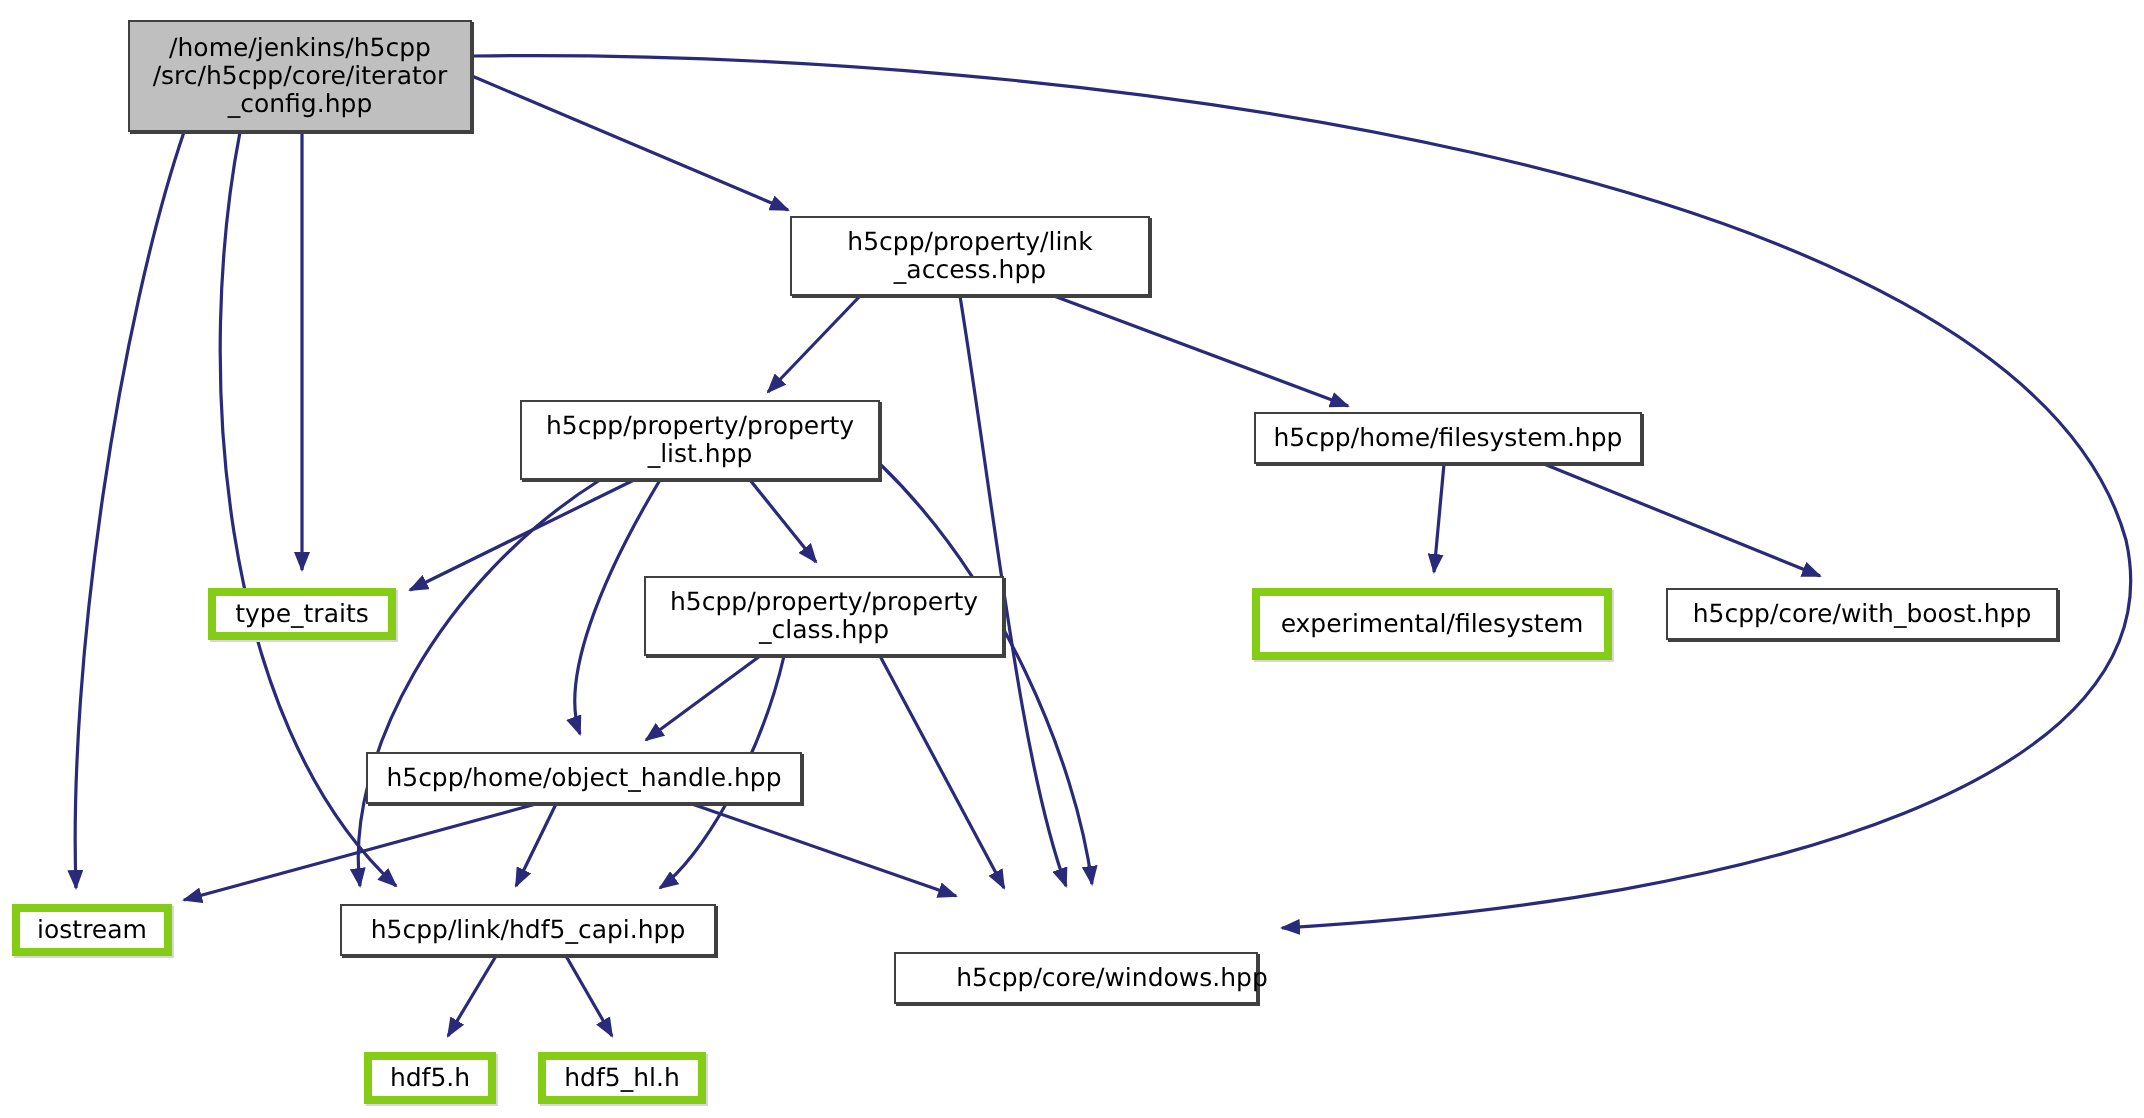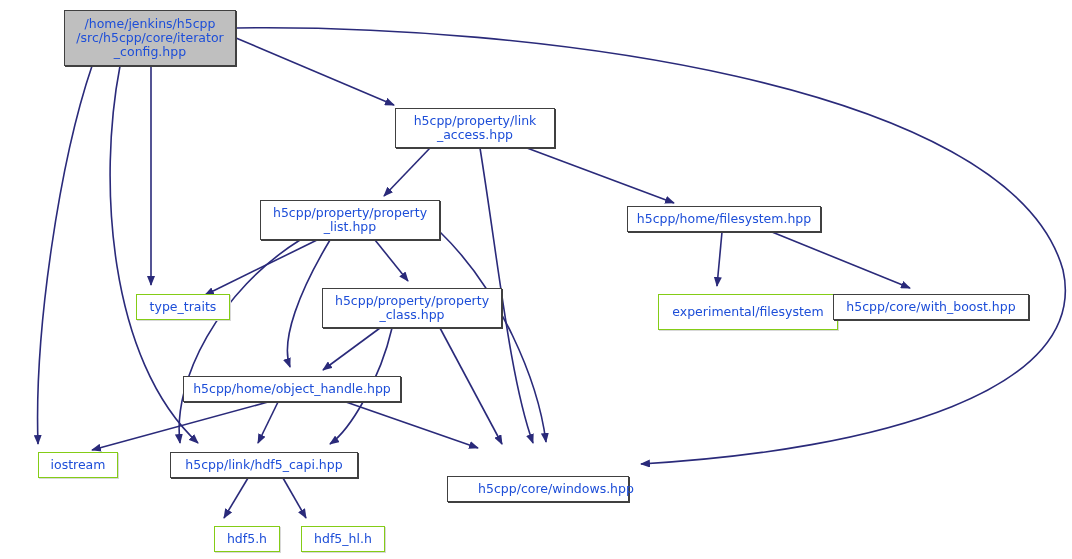--- a/index.html
+++ b/index.html
@@ -3,24 +3,24 @@
 <meta charset="utf-8">
 <title>Include dependency graph</title>
 <style>
   html,body{margin:0;padding:0;background:#ffffff;}
   body{width:1072px;height:559px;overflow:hidden;
        font-family:"DejaVu Sans","Liberation Sans",sans-serif;}
   #graph{position:relative;width:1072px;height:559px;background:#ffffff;}
   #edges{position:absolute;left:0;top:0;width:1072px;height:559px;}
   .node{position:absolute;box-sizing:border-box;background:#ffffff;
         display:flex;align-items:center;justify-content:center;
-        text-align:center;line-height:1.12;color:#1d4ed8;
+        text-align:center;line-height:1.12;color:#000000;
         font-size:12.5px;white-space:pre-line;}
   .node.solid{border:1px solid #404040;box-shadow:1px 1px 0 0 #404040;}
-  .node.faint{border:1px solid #84cc16;box-shadow:1px 1px 0 0 #d8d8d8;margin-left:32px;}
+  .node.faint{border:4px solid #84cc16;box-shadow:1px 1px 0 0 #d8d8d8;}
   .node.root{background:#bfbfbf;border:1px solid #404040;
              box-shadow:1px 1px 0 0 #404040;}
   .node span{display:block;padding:0 5px;}
 </style>
 </head>
 <body>
 
 <div id="graph">
 
   <svg id="edges" viewBox="0 0 1072 559" xmlns="http://www.w3.org/2000/svg">
@@ -76,21 +76,21 @@
       <path d="M248,478 L224,518"></path>
 
       <path d="M283,478 L306,518"></path>
     </g>
   </svg>
 
   <div id="nodes">
       <div class="node root" style="left: 64px; top: 10px; width: 172px; height: 56px;"><span>/home/jenkins/h5cpp
 /src/h5cpp/core/iterator
 _config.hpp</span></div>
-      <div class="node solid" style="left: 395px; top: 108px; width: 160px; height: 40px;"><span>h5cpp/property/link
+      <div class="node solid" style="left: 395px; top: 108px; width: 180px; height: 40px;"><span>h5cpp/property/link
 _access.hpp</span></div>
       <div class="node solid" style="left: 260px; top: 200px; width: 180px; height: 40px;"><span>h5cpp/property/property
 _list.hpp</span></div>
       <div class="node solid" style="left: 627px; top: 206px; width: 194px; height: 26px;"><span>h5cpp/home/filesystem.hpp</span></div>
       <div class="node faint" style="left: 104px; top: 294px; width: 94px; height: 26px;"><span>type_traits</span></div>
       <div class="node solid" style="left: 322px; top: 288px; width: 180px; height: 40px;"><span>h5cpp/property/property
 _class.hpp</span></div>
       <div class="node faint" style="left: 626px; top: 294px; width: 180px; height: 36px;"><span>experimental/filesystem</span></div>
       <div class="node solid" style="left: 833px; top: 294px; width: 196px; height: 26px;"><span>h5cpp/core/with_boost.hpp</span></div>
       <div class="node solid" style="left: 183px; top: 376px; width: 218px; height: 26px;"><span>h5cpp/home/object_handle.hpp</span></div>

